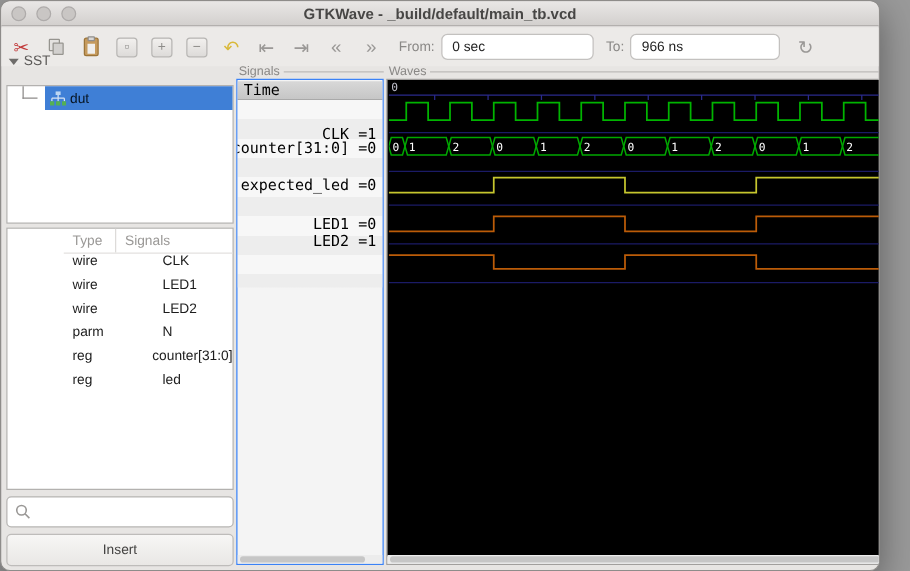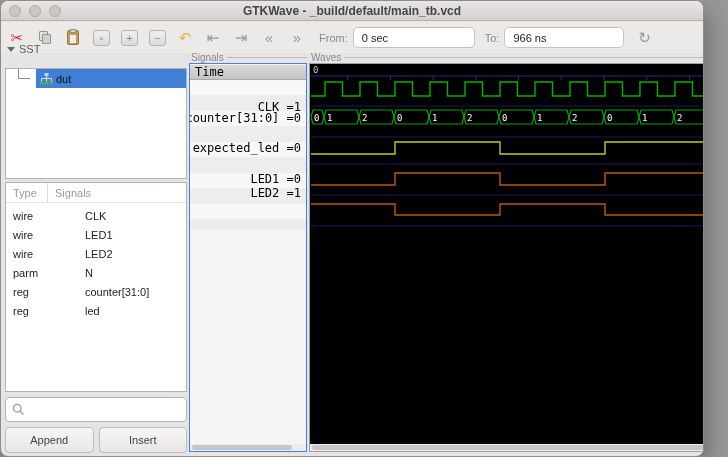--- a/index.html
+++ b/index.html
@@ -49,25 +49,25 @@
   .tree-row{position:relative;height:19px;display:flex;align-items:center;font-size:11px;color:#111;}
   .tree-row .tri{margin-left:6px;margin-right:3px;transform:scale(.8);}
   .hier-icon{width:13px;height:12px;margin-right:3px;flex:0 0 auto;}
   .row-sel-wrap{position:relative;height:19px;}
   .connector{position:absolute;left:12px;top:0px;width:12px;height:10px;
     border-left:1px solid #8d8b89;border-bottom:1px solid #8d8b89;}
   .sel-band{position:absolute;left:30px;top:0;right:0;height:19px;background:#3f7fd6;
     display:flex;align-items:center;font-size:11px;color:#06131f;}
   .sel-band .hier-icon{margin-left:4px;}
   .table-box{position:absolute;left:4px;top:181px;width:182px;height:210px;background:#fff;
-    border:1px solid #b3b1af;font-size:11px;}
+    border:1px solid #b3b1af;font-size:11px;padding-left:45px;}
   .th-row{display:flex;height:20px;align-items:center;color:#9a9896;border-bottom:1px solid #e3e1df;}
   .th-row .c1{width:42px;padding-left:7px;border-right:1px solid #dddbd9;height:100%;display:flex;align-items:center;}
   .th-row .c2{padding-left:7px;}
-  .t-row{display:flex;height:19px;align-items:flex-end;color:#1c1c1c;}
+  .t-row{display:flex;height:19px;align-items:flex-start;color:#1c1c1c;}
   .t-row .c1{width:42px;padding-left:7px;}
   .t-row .c2{padding-left:7px;margin-left:30px;}
   .search-box{position:absolute;left:4px;top:396px;width:182px;height:25px;background:#fff;
     border:1px solid #b7b5b3;border-radius:4px;display:flex;align-items:center;padding-left:6px;}
   .btn-row{position:absolute;left:4px;top:426px;width:182px;height:26px;display:flex;gap:5px;}
   .gbtn{flex:1;height:26px;border:1px solid #bebcba;border-radius:4px;
     background:linear-gradient(#f7f6f5,#e9e7e5);font-size:11px;color:#434241;
     display:flex;align-items:center;justify-content:center;}
   
   .frame-label{position:absolute;top:51px;font-size:10px;color:#8a8886;display:flex;align-items:center;gap:3px;}
@@ -192,21 +192,20 @@
   </div>
 
   <div class="search-box">
     <svg width="13" height="13" viewBox="0 0 13 13">
       <circle cx="5.2" cy="5.2" r="3.8" fill="none" stroke="#9a9896" stroke-width="1.3"></circle>
       <line x1="8" y1="8" x2="11.5" y2="11.5" stroke="#9a9896" stroke-width="1.3"></line>
     </svg>
   </div>
 
   <div class="btn-row">
-    <div class="gbtn">Append</div>
     <div class="gbtn">Insert</div>
   </div>
 
   <div class="frame-label" style="left:190px;width:116px;">
     <span>Signals</span>
       <div class="fl-line" style="flex:1;"></div>
   </div>
   <div class="signals-box">
     <div class="sig-stripes"></div>
     <div class="time-header">Time</div>

